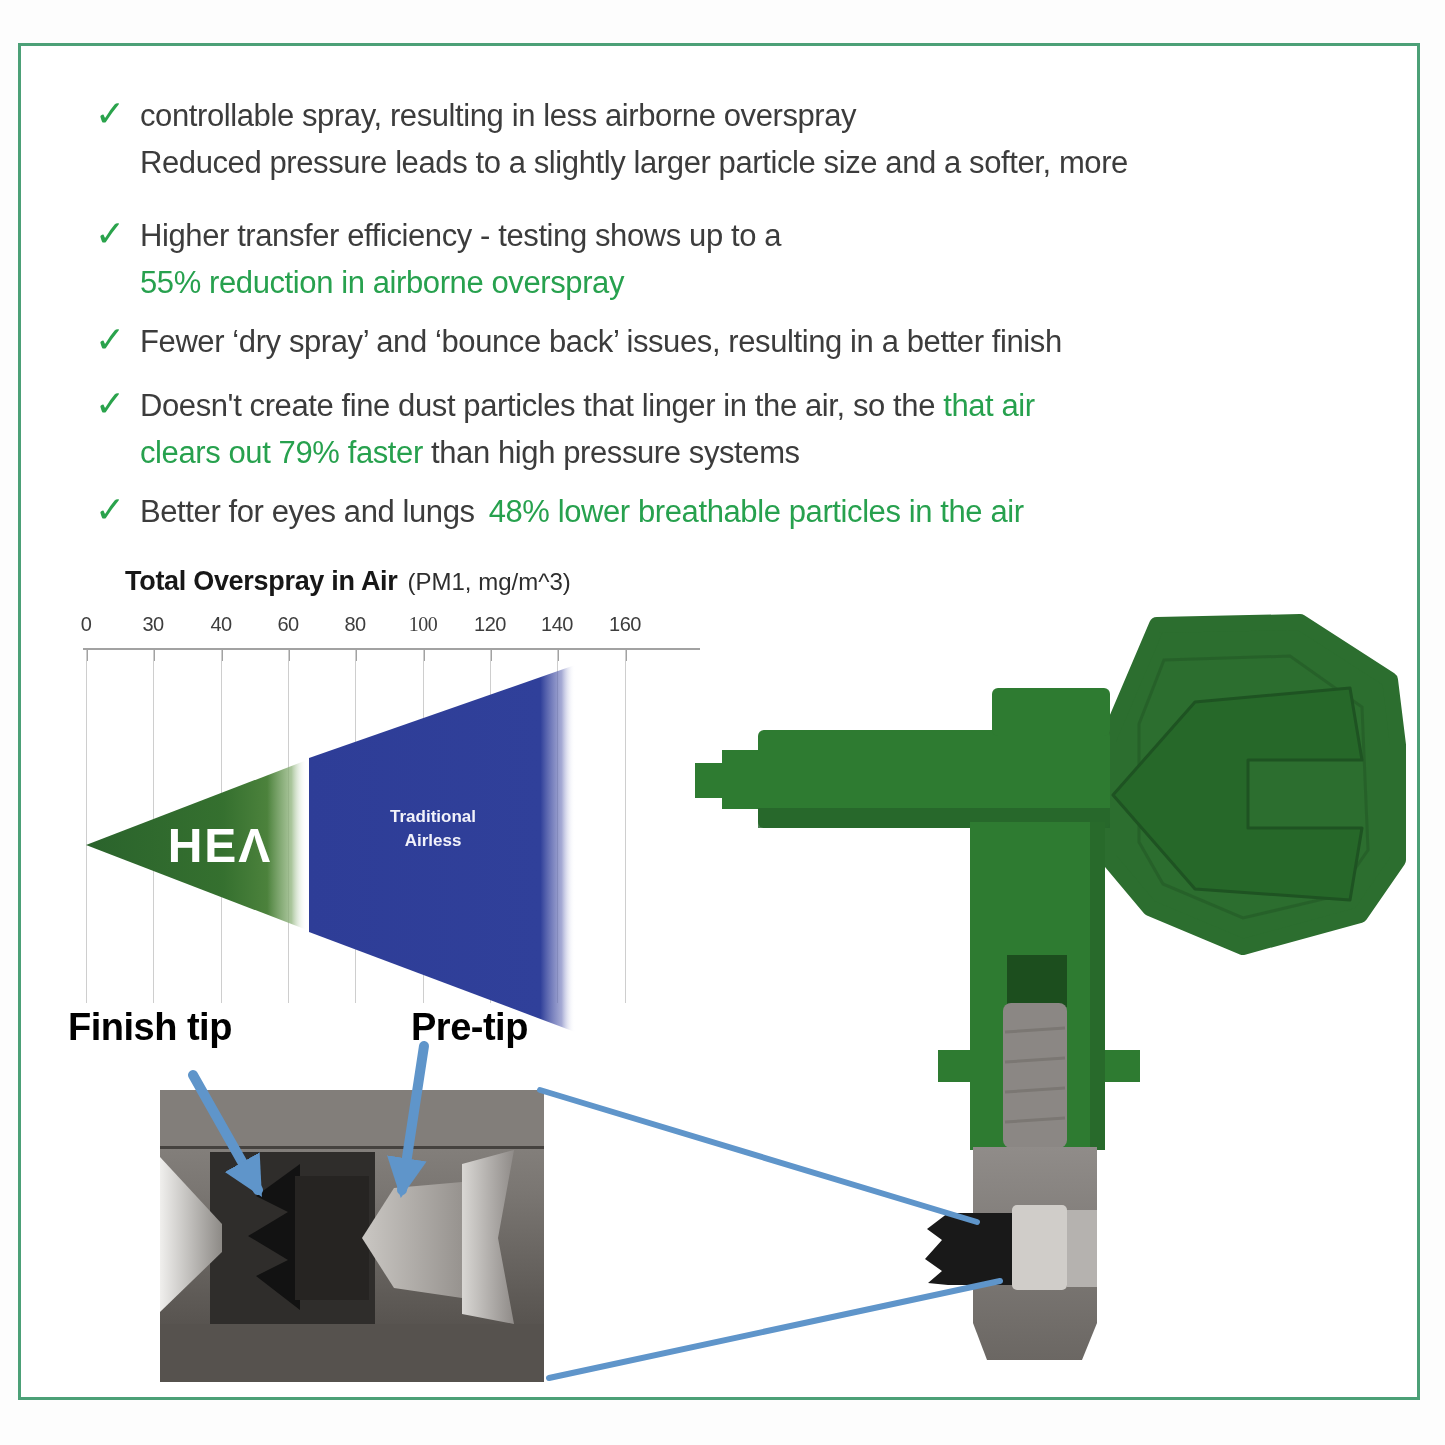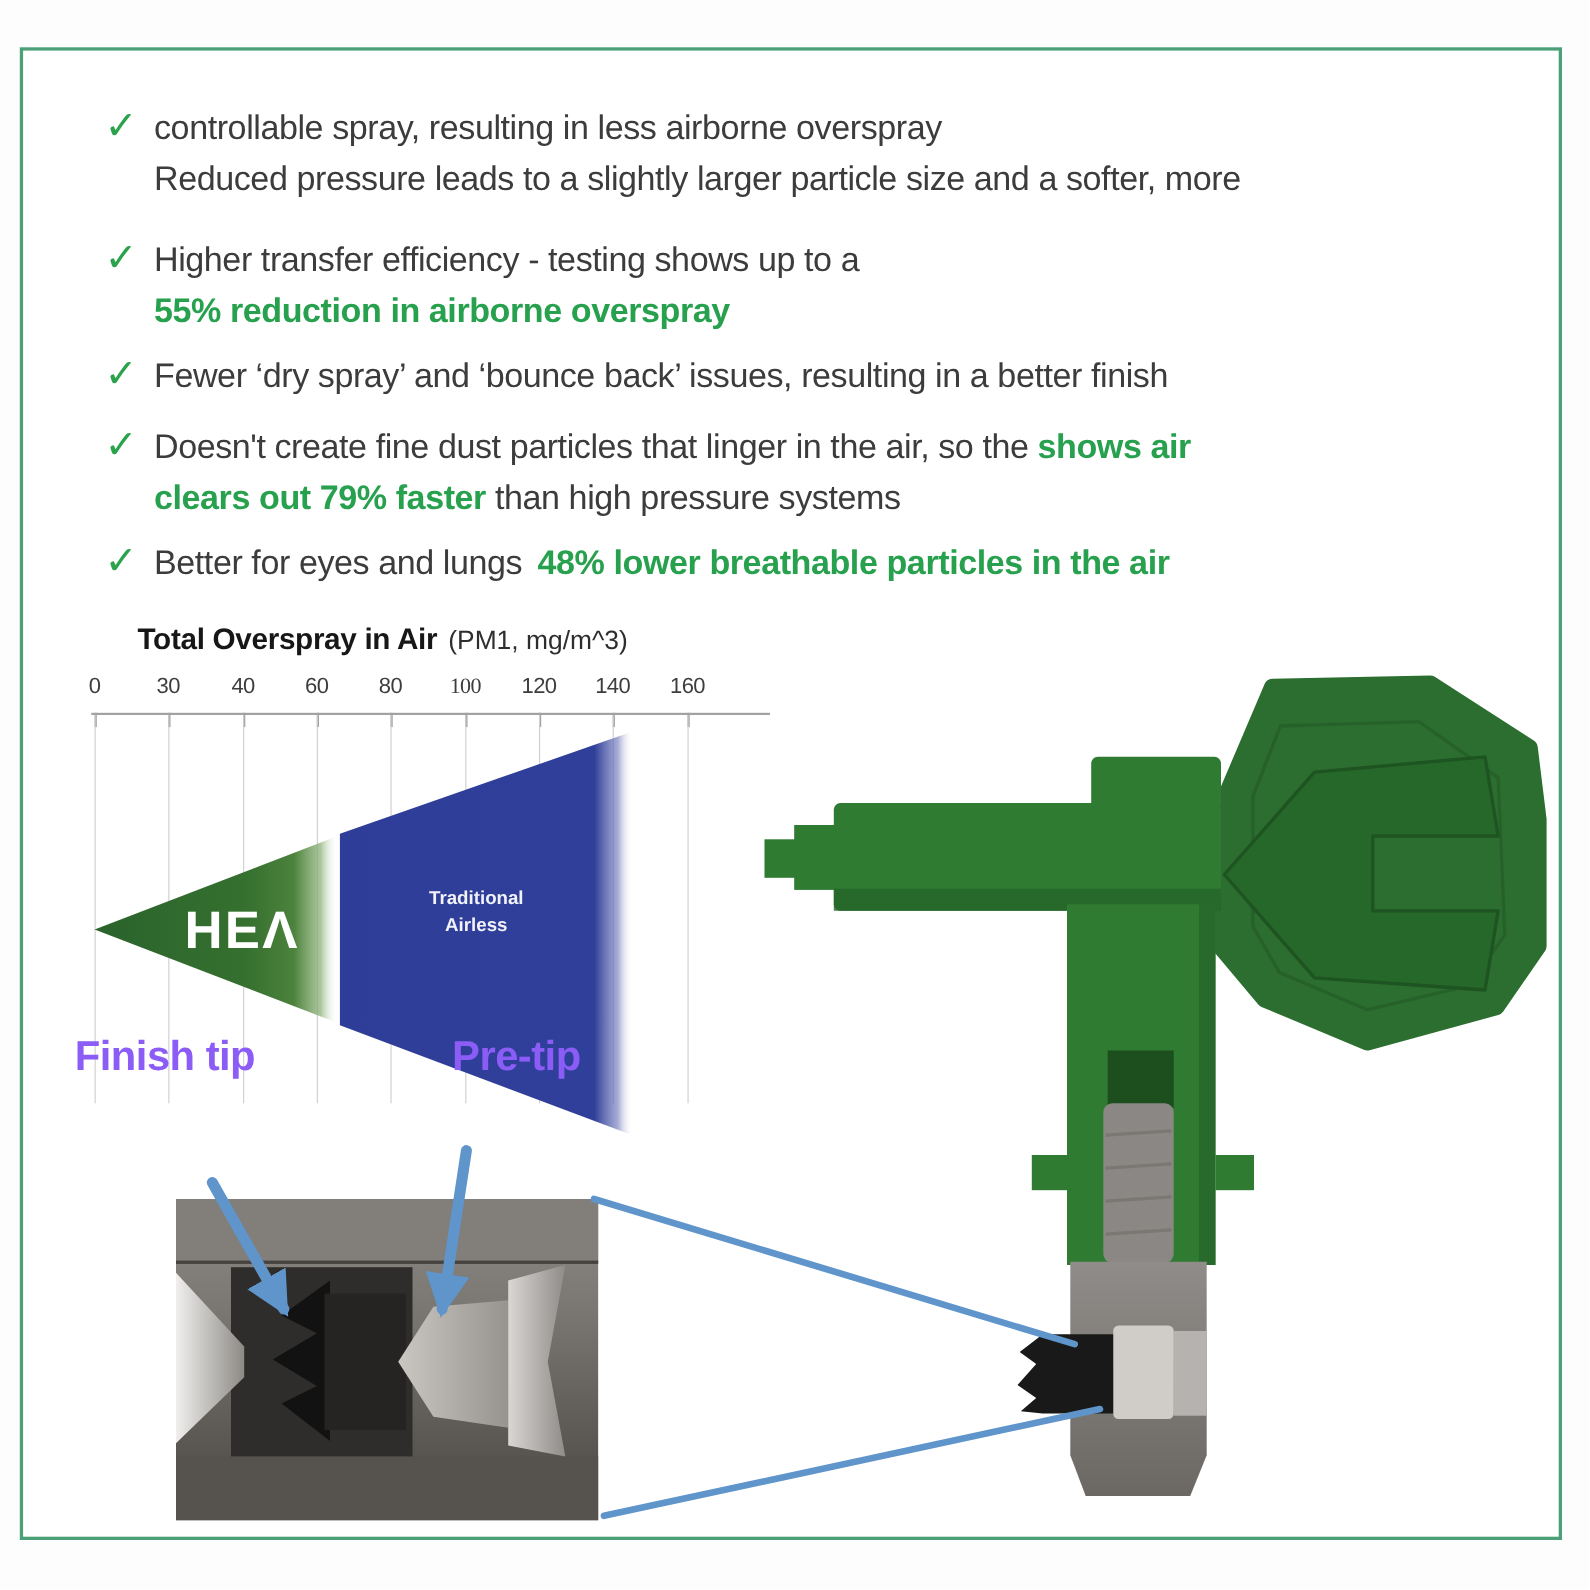--- a/index.html
+++ b/index.html
@@ -13,39 +13,39 @@
   }
   
   .bullet{position:absolute;left:95px;display:flex;align-items:flex-start;}
   .check{
     color:#2aa34c;font-size:36px;line-height:44px;width:45px;flex:0 0 45px;
     font-weight:400;
   }
   .blines{font-size:31px;line-height:47px;color:#3c3c3c;letter-spacing:-0.4px;}
   .bline{white-space:nowrap;}
   .seg{}
-  .seg.g{color:#27a14e;font-weight:700;margin-top:48px;}
+  .seg.g{color:#27a14e;font-weight:400;margin-top:48px;}
   .seg.gap{margin-left:14px;}
   
   .chart-title{
     position:absolute;left:125px;top:566px;font-size:27px;font-weight:700;
     color:#171717;white-space:nowrap;letter-spacing:-0.3px;
   }
   .chart-title .units{font-weight:400;font-size:24px;color:#2e2e2e;margin-left:10px;letter-spacing:0;}
   .tick-label{
     position:absolute;top:613px;width:44px;text-align:center;
     font-size:20px;color:#3d3d3d;letter-spacing:-0.5px;
   }
   .axis-line{position:absolute;left:83px;top:648px;width:617px;height:2px;background:#a2a2a2;}
   .tick-mark{position:absolute;top:648px;width:2px;height:13px;background:#a2a2a2;}
   .gridline{position:absolute;top:650px;width:1px;height:353px;background:#cecece;}
   .cone-svg{position:absolute;left:83px;top:650px;z-index:2;}
   
   .diagram-label{
-    position:absolute;top:940px;font-size:38px;font-weight:700;color:#8b5cf6;
+    position:absolute;top:1006px;font-size:38px;font-weight:700;color:#000000;
     letter-spacing:-0.5px;white-space:nowrap;z-index:4;
   }
   .cross-svg{position:absolute;left:160px;top:1086px;z-index:3;}
   .gun-svg{position:absolute;left:690px;top:612px;z-index:3;}
   .overlay-svg{position:absolute;left:0;top:0;z-index:5;pointer-events:none;}
 </style>
 </head>
 <body>
 
 <div class="frame"></div>
@@ -69,21 +69,21 @@
 <div class="bullet" style="top:318px;">
   <div class="check">✓</div>
   <div class="blines">
     <div class="bline"><span class="seg">Fewer ‘dry spray’ and ‘bounce back’ issues, resulting in a better finish</span></div>
   </div>
 </div>
 
 <div class="bullet" style="top:382px;">
   <div class="check">✓</div>
   <div class="blines">
-    <div class="bline"><span class="seg">Doesn't create fine dust particles that linger in the air, so the </span><span class="seg g">shows air</span></div>
+    <div class="bline"><span class="seg">Doesn't create fine dust particles that linger in the air, so the </span><span class="seg g">that air</span></div>
     <div class="bline"><span class="seg g">clears out 79% faster</span><span class="seg"> than high pressure systems</span></div>
   </div>
 </div>
 
 <div class="bullet" style="top:488px;">
   <div class="check">✓</div>
   <div class="blines">
     <div class="bline"><span class="seg">Better for eyes and lungs</span><span class="seg g gap">48% lower breathable particles in the air</span></div>
   </div>
 </div>

